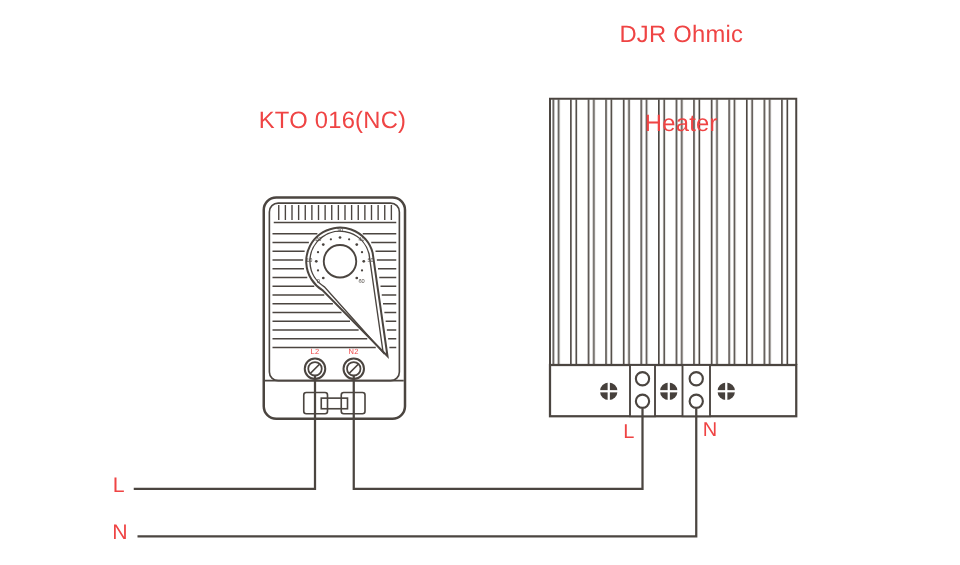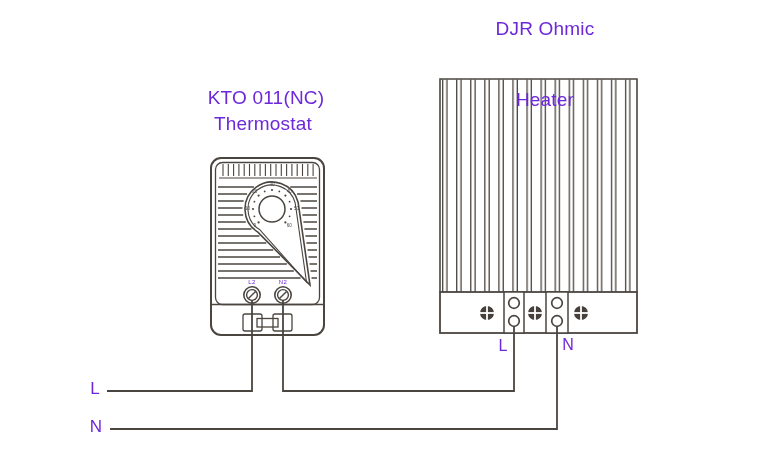--- a/index.html
+++ b/index.html
@@ -3,21 +3,21 @@
 <meta charset="utf-8">
 <style>
   html,body{margin:0;padding:0;background:#ffffff;}
   .stage{
     position:relative;width:768px;height:452px;background:#ffffff;overflow:hidden;
     font-family:"Liberation Sans","DejaVu Sans",sans-serif;color:#3b3531;
   }
   .artwork{position:absolute;left:0;top:0;}
   .lbl{
     position:absolute;transform:translate(-50%,-50%);
-    white-space:nowrap;color:#6d28d9;line-height:1;
+    white-space:nowrap;color:#ef4444;line-height:1;
   }
   .title{font-size:19px;letter-spacing:0.2px;}
   .bus{font-size:17px;}
   .term{font-size:16px;}
   .tinyterm{font-size:6px;letter-spacing:0.3px;}
   .dialnum{font-size:4.5px;color:#4a443f;}
 </style>
 </head>
 <body>
 
@@ -132,22 +132,21 @@
       </g>
     </g>
 
     <g stroke="#4b4540" fill="none" stroke-width="1.8">
       <path d="M107 391H252V300"></path>
       <path d="M283 300V391H514V327"></path>
       <path d="M110 429H557V327"></path>
     </g>
   </svg>
 
-  <div class="lbl title" style="left:266px;top:97px;">KTO 011(NC)</div>
-  <div class="lbl title" style="left:263px;top:123px;">Thermostat</div>
+  <div class="lbl title" style="left:266px;top:97px;">KTO 016(NC)</div>
 
   <div class="lbl title" style="left:545px;top:28px;">DJR Ohmic</div>
   <div class="lbl title" style="left:545px;top:55px;margin-top:44px;">Heater</div>
 
   <div class="lbl tinyterm" style="left:252px;top:282px;">L2</div>
   <div class="lbl tinyterm" style="left:283px;top:282px;">N2</div>
 
   <div class="lbl term" style="left:503px;top:346px;">L</div>
   <div class="lbl term" style="left:568px;top:345px;">N</div>
 

